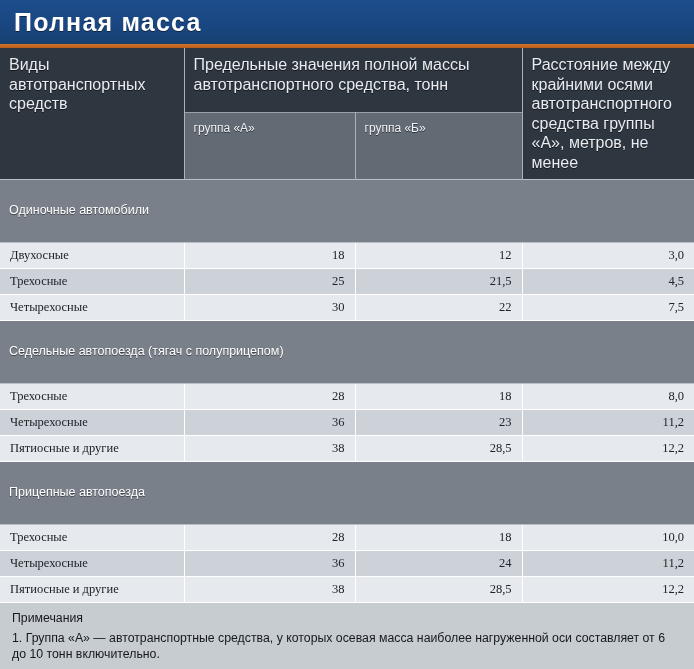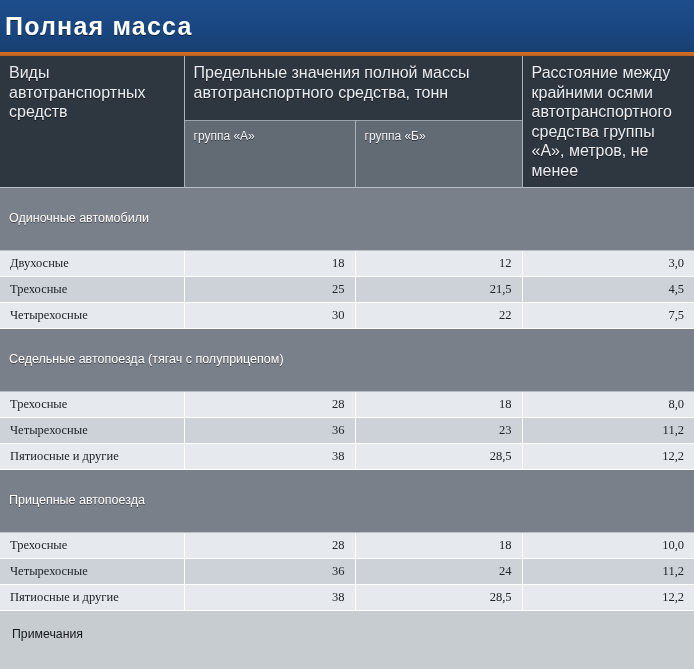--- a/index.html
+++ b/index.html
@@ -17,27 +17,27 @@
     position: relative;
     width: 694px;
     height: 669px;
     overflow: hidden;
     background: #c7ccd1;
   }
 
   
   .title-bar {
     position: relative;
-    height: 52px;
+    height: 44px;
     background: #1b4a86;
     background: linear-gradient(to bottom, #1d4d8c 0%, #194680 60%, #17406f 100%);
     display: flex;
     align-items: center;
     box-sizing: border-box;
-    padding-left: 5px;
+    padding-left: 14px;
   }
   .title-text {
     color: #ffffff;
     font-size: 25px;
     font-weight: bold;
     letter-spacing: 1.2px;
     line-height: 1;
     text-shadow: 0 1px 0 rgba(0,0,0,.45);
   }
   .accent-rule {
@@ -117,21 +117,21 @@
   tr.data.even td { background: #ccd2d8; }
 
   
   .notes {
     background: #c7ccd1;
     padding: 8px 12px 10px 12px;
     color: #15191e;
     font-size: 12.3px;
     line-height: 1.28;
   }
-  .notes .n-title { margin: 8px 0 4px 0; }
+  .notes .n-title { margin: 0 0 4px 0; }
   .notes p {
     margin: 0 0 6px 0;
   }
   .notes p.indent { text-indent: 26px; }
 </style>
 </head>
 <body>
 
 <div class="page">
 
@@ -223,15 +223,16 @@
         <td class="label">Пятиосные и другие</td>
         <td class="num">38</td>
         <td class="num">28,5</td>
         <td class="num">12,2</td>
       </tr>
     </tbody>
   </table>
 
   <div class="notes">
     <p class="n-title">Примечания</p>
+    <p>1.  Группа «А» — автотранспортные средства, у которых осевая масса наиболее нагруженной оси составляет от 6 до 10 тонн включительно.</p>
   </div>
 
 </div>
 
 </body></html>

